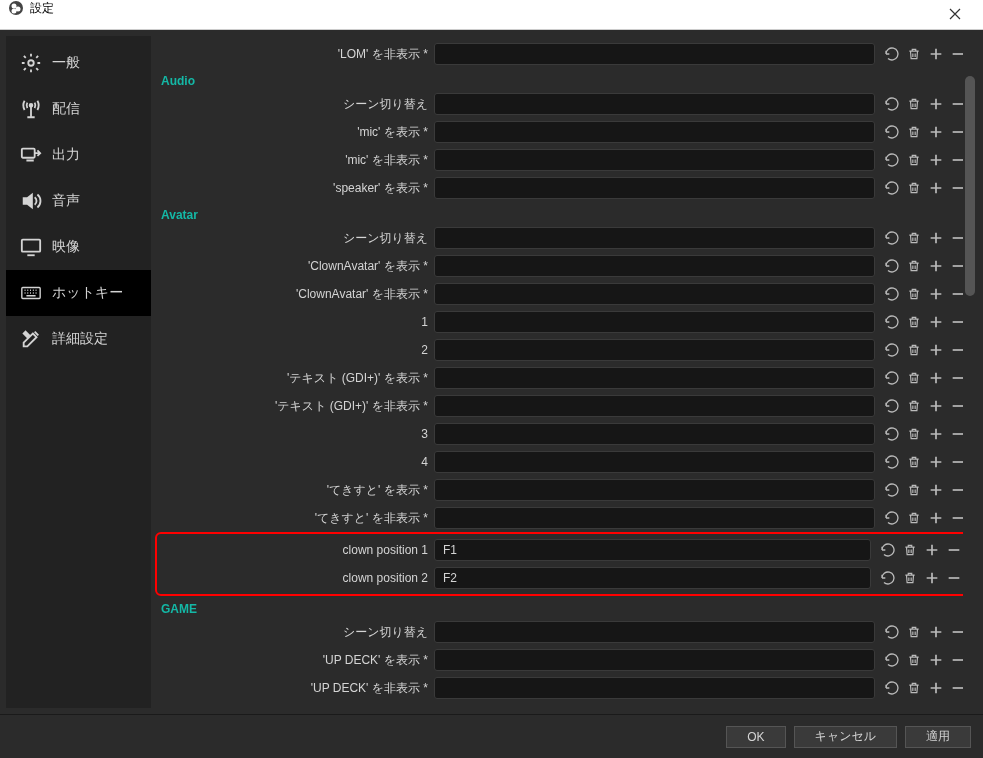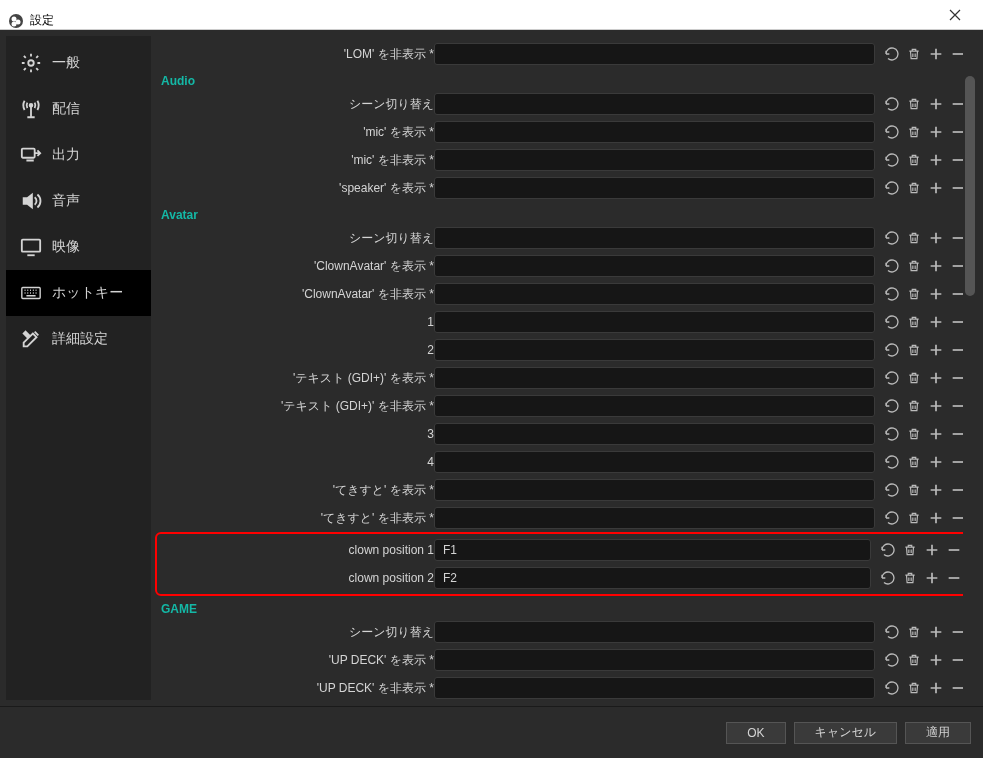--- a/index.html
+++ b/index.html
@@ -12,21 +12,21 @@
   height: 758px;
   overflow: hidden;
   display: flex;
   flex-direction: column;
 }
 .titlebar {
   height: 30px;
   background: #ffffff;
   color: #000;
   display: flex;
-  align-items: flex-end;
+  align-items: flex-start;
   padding: 0 8px;
   border-bottom: 1px solid #ccc;
 }
 .titlebar .app-icon {
   width: 16px; height: 16px;
   display: inline-flex;
   align-items: center;
   justify-content: center;
   margin-right: 6px;
 }
@@ -87,21 +87,21 @@
 }
 .hotkey-row {
   display: flex;
   align-items: center;
   height: 28px;
   margin: 0;
 }
 .hotkey-label {
   width: 275px;
   text-align: right;
-  padding-right: 0;
+  padding-right: 6px;
   font-size: 12px;
   color: #d4d4d4;
   white-space: nowrap;
 }
 .hotkey-input {
   flex: 1;
   height: 22px;
   background: #161616;
   border: 1px solid #3a3a3a;
   border-radius: 3px;
@@ -141,21 +141,21 @@
 .scrollbar-thumb {
   position: absolute;
   right: 2px;
   top: 40px;
   width: 10px;
   height: 220px;
   background: #555;
   border-radius: 5px;
 }
 .footer {
-  height: 52px;
+  height: 44px;
   background: #2b2b2b;
   display: flex;
   justify-content: flex-end;
   align-items: center;
   padding-right: 12px;
   border-top: 1px solid #1a1a1a;
 }
 .footer button {
   background: #3a3a3a;
   border: 1px solid #555;

